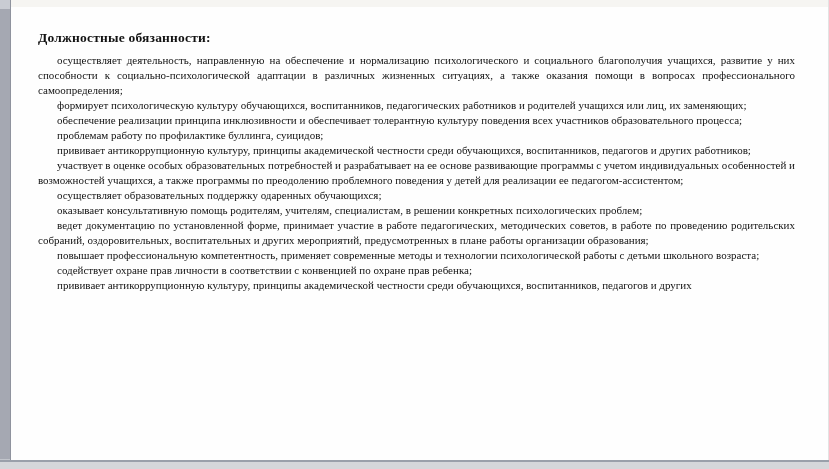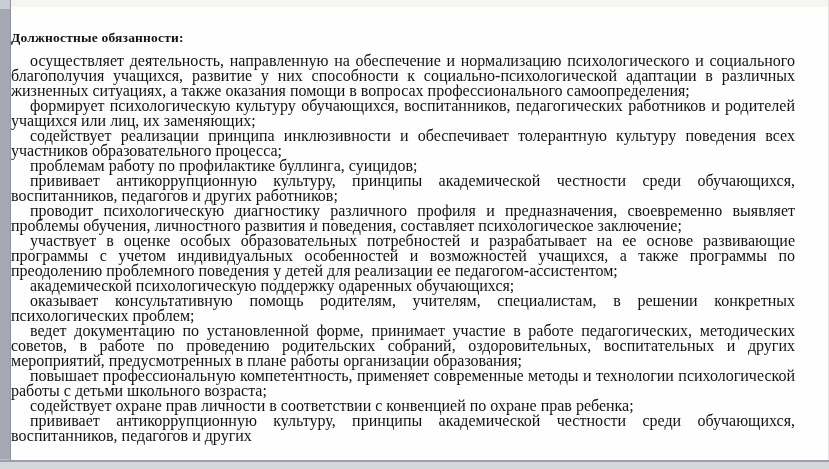--- a/index.html
+++ b/index.html
@@ -76,32 +76,33 @@
   .doc {
     position: absolute;
     left: 11px; top: 7px;
     width: 818px;
     height: 462px;
     background: #fefefe;
     color: #121212;
     z-index: 1;
   }
   .doc-inner {
+    margin-left: 27px;
     margin-right: 34px;
     padding-top: 23px;
   }
   .doc-title {
     font-size: 13.5px;
     font-weight: bold;
     margin: 0 0 7px 0;
     letter-spacing: 0.2px;
   }
   .para {
     margin: 0;
-    font-size: 16px;
+    font-size: 11px;
     line-height: 15px;
     text-align: justify;
     text-indent: 19px;
   }
 </style>
 </head>
 <body>
 
 <div class="viewport">
 
@@ -112,26 +113,25 @@
 
   <div class="top-band"></div>
   <div class="right-border"></div>
 
   <div class="doc">
     <div class="doc-inner">
       <h2 class="doc-title">Должностные обязанности:</h2>
       <div>
           <p class="para">осуществляет деятельность, направленную на обеспечение и нормализацию психологического и социального благополучия учащихся, развитие у них способности к социально-психологической адаптации в различных жизненных ситуациях, а также оказания помощи в вопросах профессионального самоопределения;</p>
           <p class="para">формирует психологическую культуру обучающихся, воспитанников, педагогических работников и родителей учащихся или лиц, их заменяющих;</p>
-          <p class="para">содействует реализации принципа инклюзивности и обеспечивает толерантную культуру поведения всех участников образовательного процесса;</p>
+          <p class="para">обеспечение реализации принципа инклюзивности и обеспечивает толерантную культуру поведения всех участников образовательного процесса;</p>
           <p class="para">проблемам работу по профилактике буллинга, суицидов;</p>
           <p class="para">прививает антикоррупционную культуру, принципы академической честности среди обучающихся, воспитанников, педагогов и других работников;</p>
-          <p class="para">проводит психологическую диагностику различного профиля и предназначения, своевременно выявляет проблемы обучения, личностного развития и поведения, составляет психологическое заключение;</p>
           <p class="para">участвует в оценке особых образовательных потребностей и разрабатывает на ее основе развивающие программы с учетом индивидуальных особенностей и возможностей учащихся, а также программы по преодолению проблемного поведения у детей для реализации ее педагогом-ассистентом;</p>
-          <p class="para">академической психологическую поддержку одаренных обучающихся;</p>
+          <p class="para">осуществляет образовательных поддержку одаренных обучающихся;</p>
           <p class="para">оказывает консультативную помощь родителям, учителям, специалистам, в решении конкретных психологических проблем;</p>
           <p class="para">ведет документацию по установленной форме, принимает участие в работе педагогических, методических советов, в работе по проведению родительских собраний, оздоровительных, воспитательных и других мероприятий, предусмотренных в плане работы организации образования;</p>
           <p class="para">повышает профессиональную компетентность, применяет современные методы и технологии психологической работы с детьми школьного возраста;</p>
           <p class="para">содействует охране прав личности в соответствии с конвенцией по охране прав ребенка;</p>
           <p class="para">прививает антикоррупционную культуру, принципы академической честности среди обучающихся, воспитанников, педагогов и других</p>
         </div>
     </div>
   </div>
 
   <div class="bottom-bar"></div>

